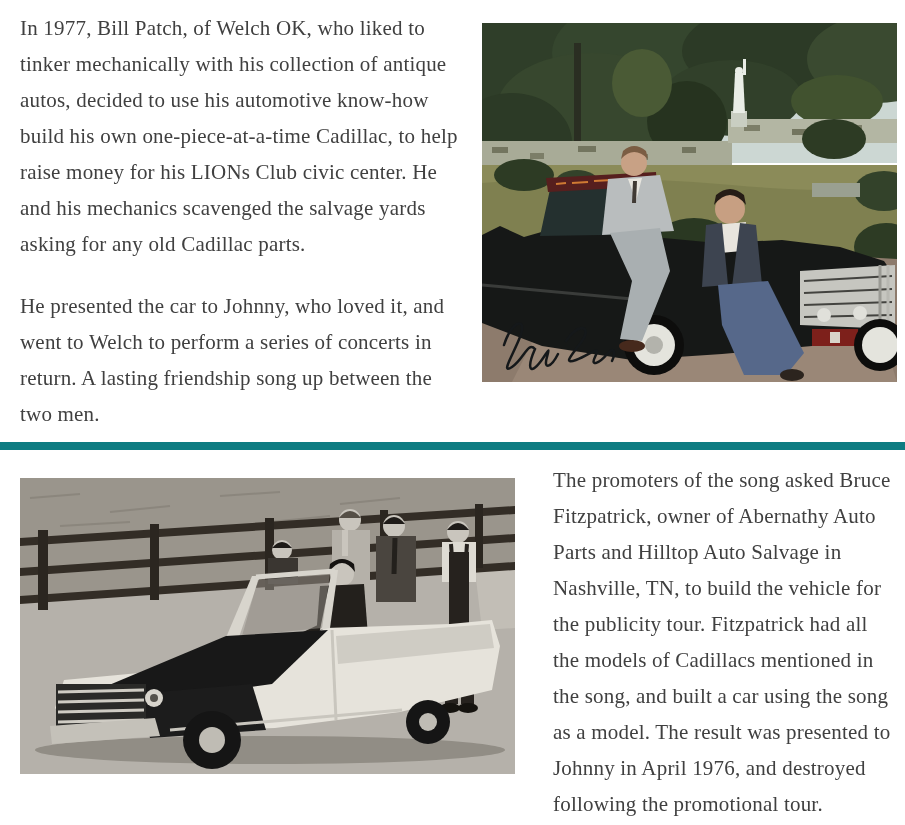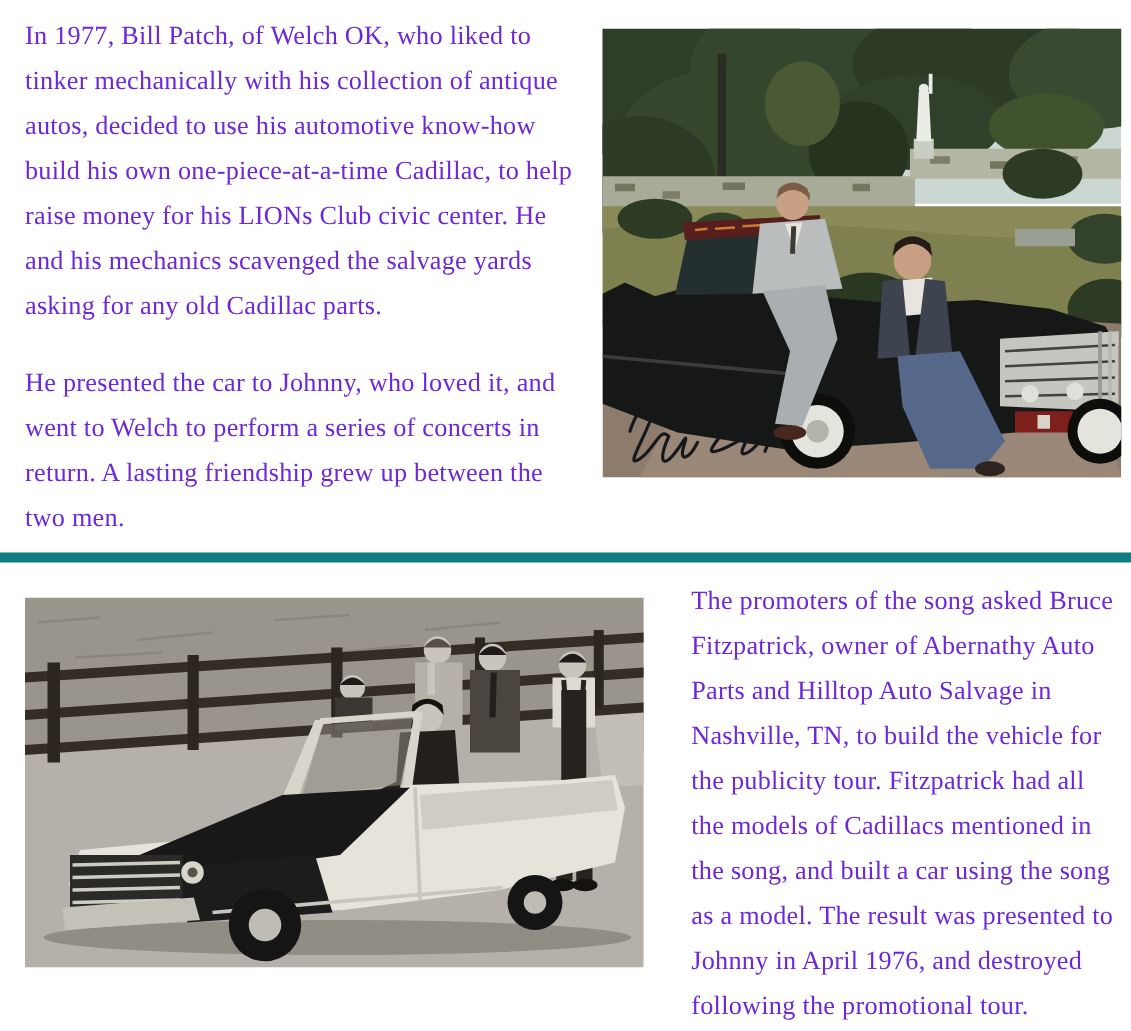--- a/index.html
+++ b/index.html
@@ -2,21 +2,21 @@
 <html><head>
 <meta charset="utf-8">
 <style>
   html,body{margin:0;padding:0;background:#ffffff;}
   .page{
     position:relative;
     width:905px;height:825px;
     overflow:hidden;
     background:#ffffff;
     font-family:"Liberation Serif", serif;
-    color:#6d28d9;
+    color:#404040;
   }
   p{margin:0;font-size:21px;line-height:36px;letter-spacing:0.2px;}
   .top-section{padding:0 8px 0 20px;height:432px;}
   .figure-top{
     float:right;width:415px;height:359px;
     margin:13px 0 20px 22px;padding:0;
   }
   .p-top-1{margin-top:10px;}
   .p-top-2{margin-top:26px;}
   .divider{height:8px;background:#0e7c82;}
@@ -145,21 +145,21 @@
           <path d="M236 262 L286 258 L322 330 L304 352 L262 352 L240 302 Z" fill="#56688a"></path>
           <ellipse cx="310" cy="352" rx="12" ry="6" fill="#2c241e"></ellipse>
         </g>
 
         <path d="M22 322 C30 296 46 294 38 314 C31 332 18 352 30 344 C42 336 46 318 53 326 C45 344 47 354 59 338 C65 330 69 321 65 334 C61 347 69 345 76 331 M84 318 C98 298 110 304 100 318 C90 332 80 342 94 337 C108 332 120 320 113 334 C108 344 117 341 126 330 C132 323 134 330 130 338" stroke="#15181a" stroke-width="2.5" fill="none" stroke-linecap="round"></path>
       </svg>
     </figure>
 
     <p class="p-top-1">In 1977, Bill Patch, of Welch OK, who liked to tinker mechanically with his collection of antique autos, decided to use his automotive know-how build his own one-piece-at-a-time Cadillac, to help raise money for his LIONs Club civic center. He and his mechanics scavenged the salvage yards asking for any old Cadillac parts.</p>
 
-    <p class="p-top-2">He presented the car to Johnny, who loved it, and went to Welch to perform a series of concerts in return. A lasting friendship grew up between the two men.</p>
+    <p class="p-top-2">He presented the car to Johnny, who loved it, and went to Welch to perform a series of concerts in return. A lasting friendship song up between the two men.</p>
 
   </div>
 
   <div class="divider"></div>
 
   <div class="bottom-section">
 
     <figure class="figure-bottom">
       <svg viewBox="0 0 495 296" preserveAspectRatio="none">
 

